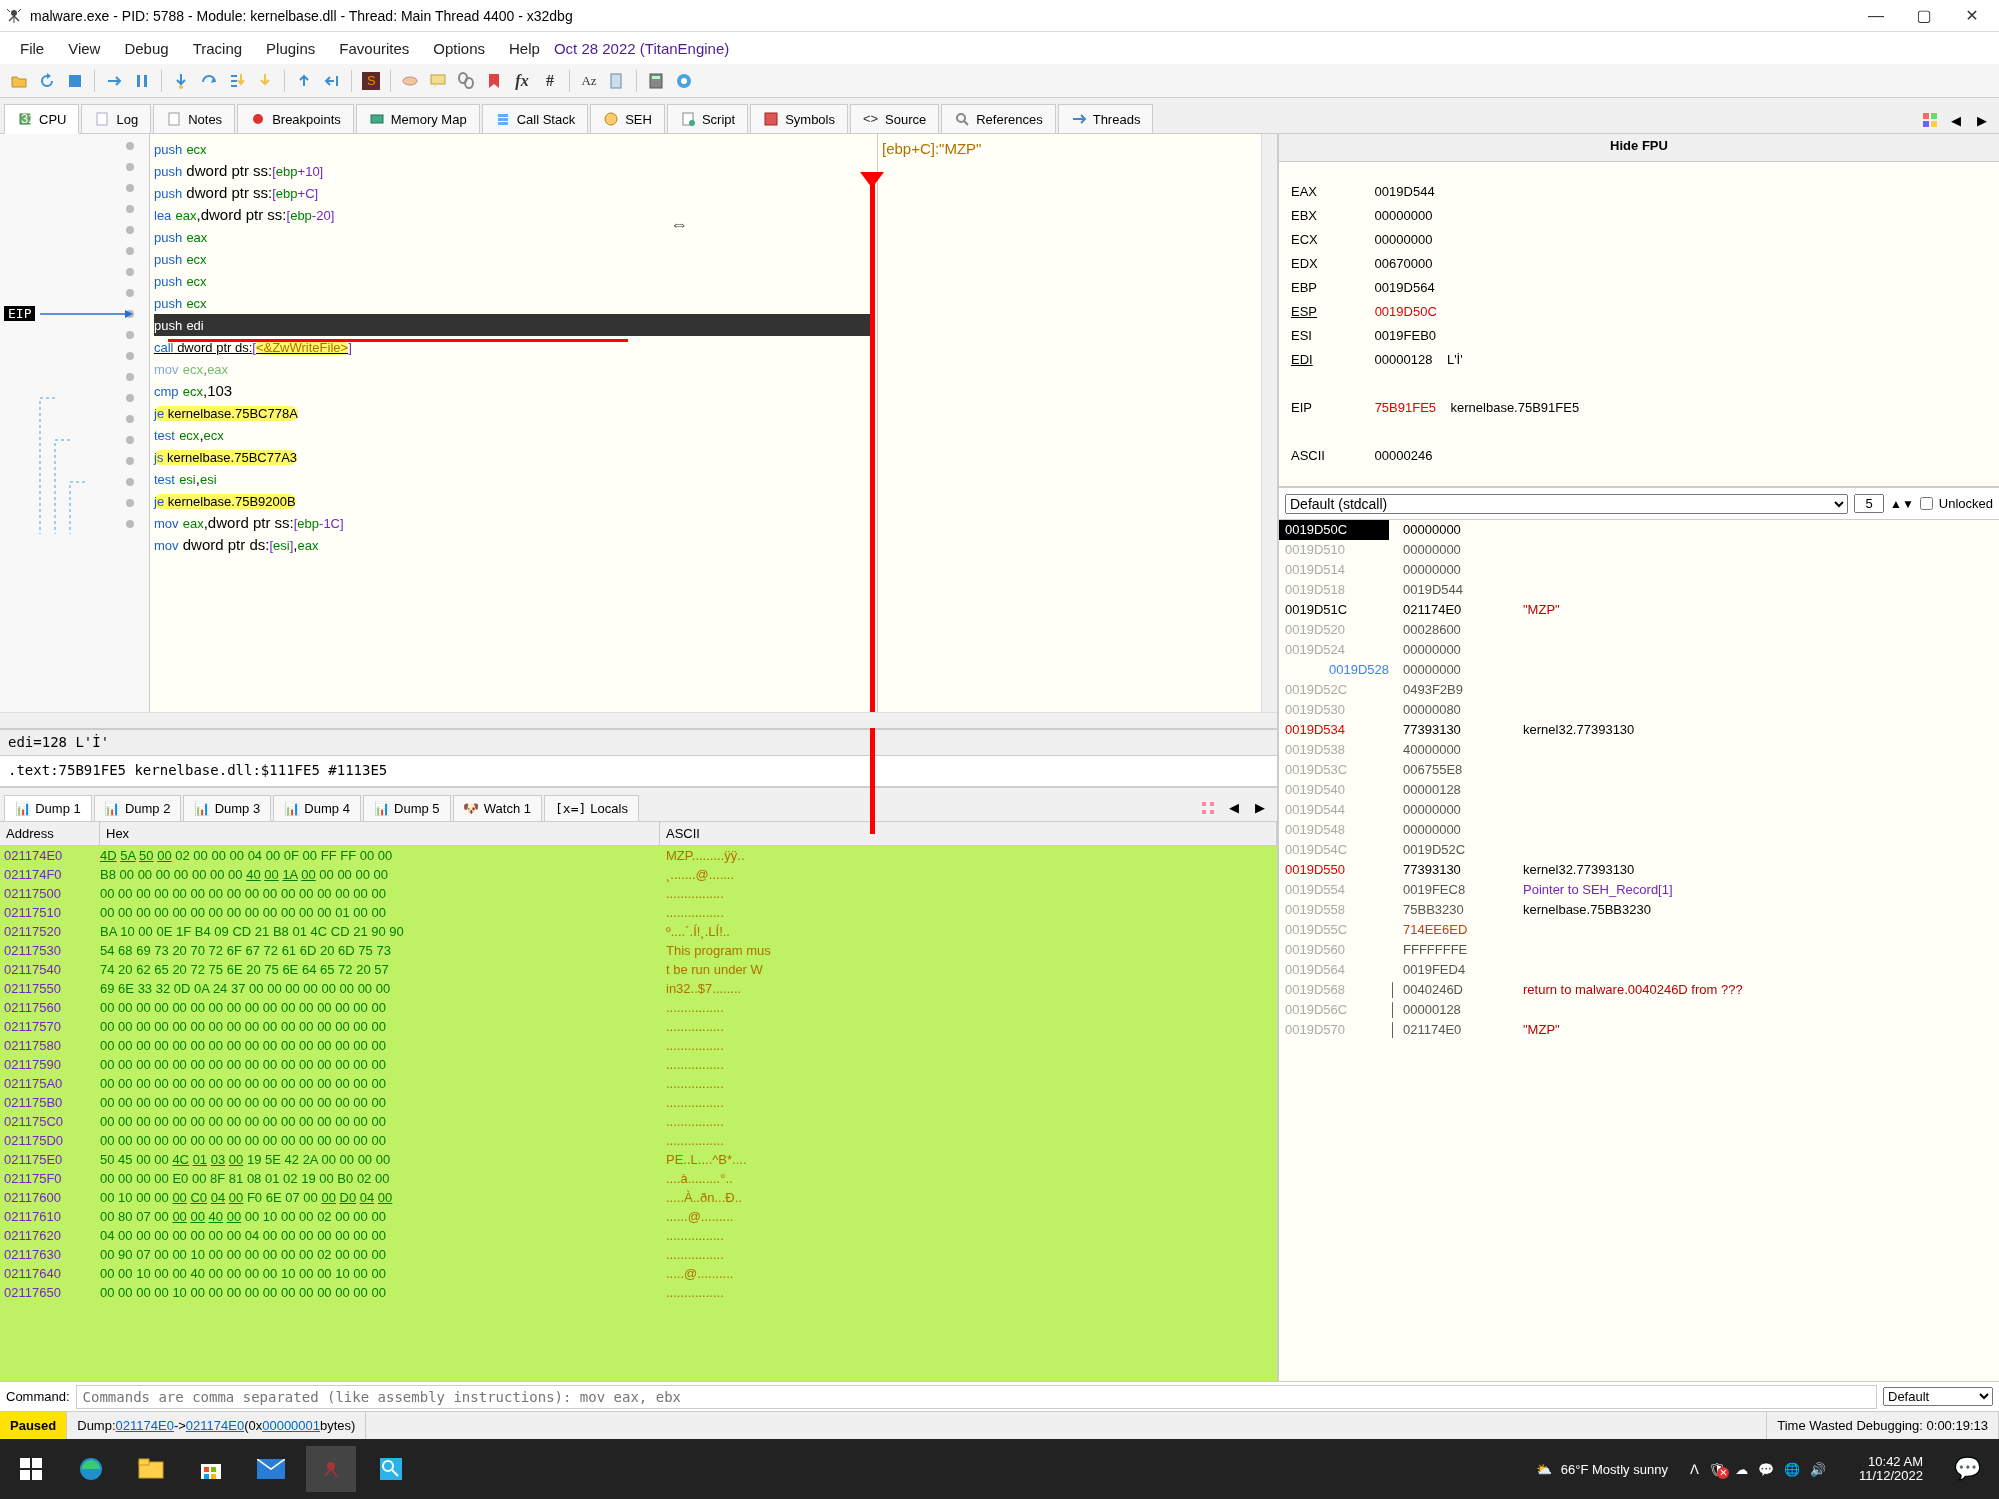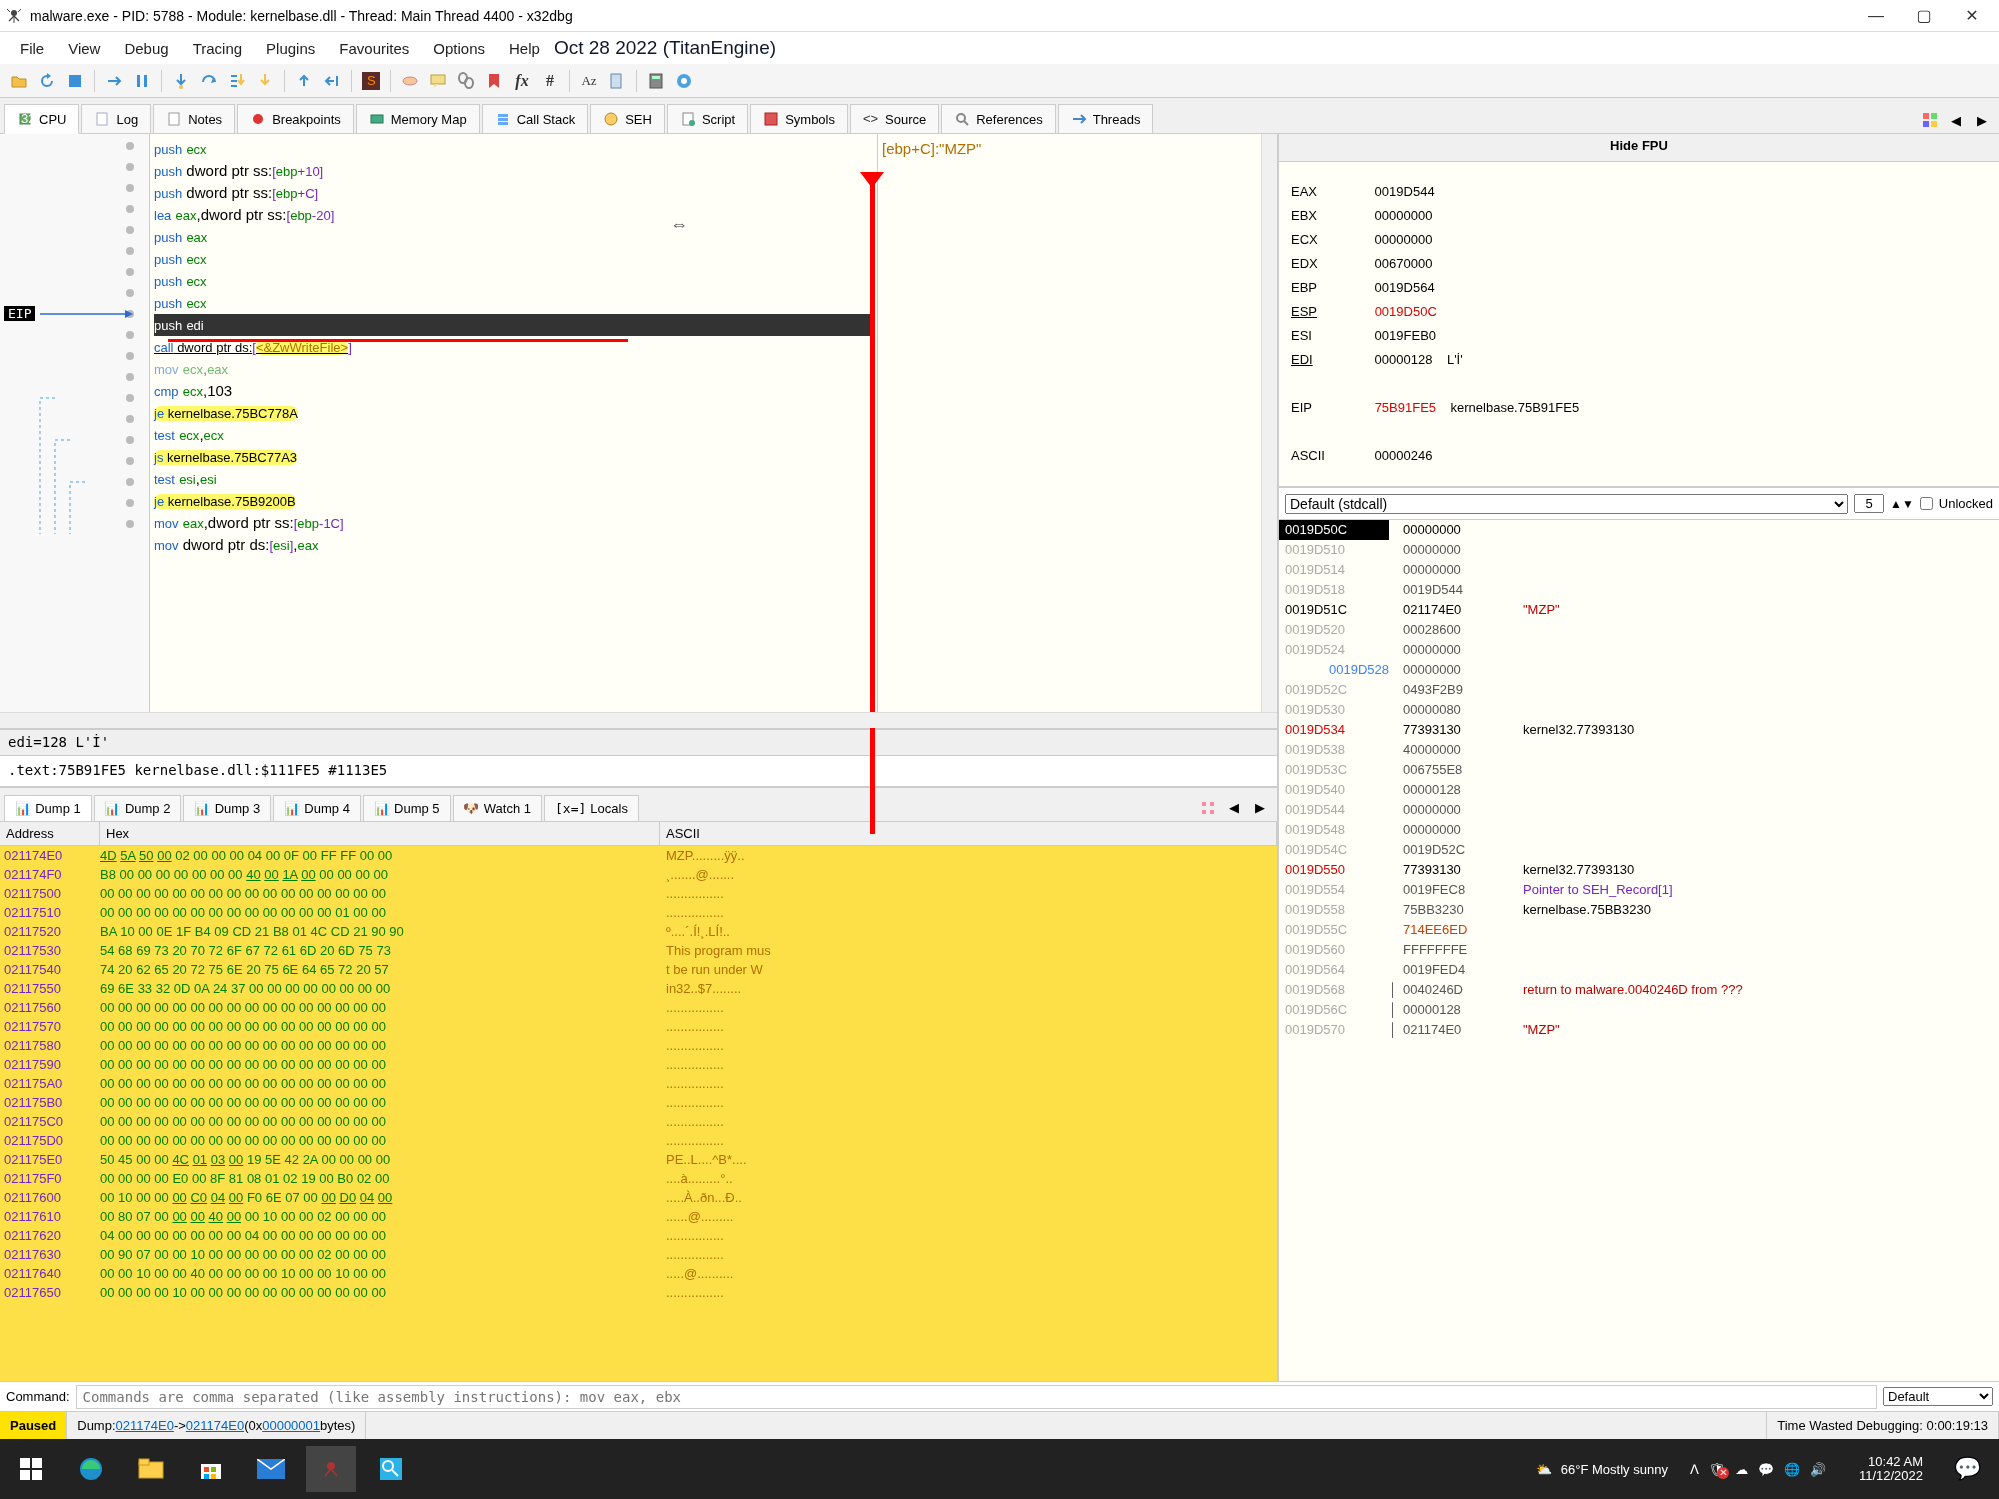--- a/index.html
+++ b/index.html
@@ -9,21 +9,21 @@
 
 .titlebar { height: 32px; background: #fff; display: flex; align-items: center; padding: 0 4px; border-bottom: 1px solid #ddd; }
 .titlebar .icon { width: 20px; height: 20px; display: inline-flex; align-items: center; justify-content: center; margin-right: 6px; }
 .titlebar .title { flex: 1; font-size: 14px; }
 .winbtns { display: flex; gap: 2px; }
 .winbtn { width: 46px; height: 28px; display: flex; align-items: center; justify-content: center; font-size: 16px; color: #333; }
 
 
 .menubar { height: 32px; background: #fff; display: flex; align-items: center; padding: 0 10px; gap: 4px; }
 .menubar .mitem { padding: 4px 10px; font-size: 15px; color: #222; }
-.menubar .date { color: #0f172a; font-size: 19px; }
+.menubar .date { color: #4c1d95; font-size: 15px; }
 
 
 .toolbar { height: 34px; background: #f5f5f5; border-bottom: 1px solid #ccc; display: flex; align-items: center; padding: 0 6px; gap: 2px; }
 .tbtn { width: 26px; height: 26px; display: flex; align-items: center; justify-content: center; border: 1px solid transparent; }
 .tsep { width: 1px; height: 22px; background: #ccc; margin: 0 4px; }
 
 
 .tabstrip { height: 36px; background: #f0f0f0; border-bottom: 1px solid #ccc; display: flex; align-items: flex-end; padding: 0 4px; }
 .tab { display: flex; align-items: center; gap: 6px; padding: 6px 12px; background: #f8f8f8; border: 1px solid #ccc; border-bottom: none; margin-right: 2px; font-size: 14px; }
 .tab.active { background: #fff; border-bottom: 1px solid #fff; position: relative; top: 1px; }
@@ -53,21 +53,21 @@
 .annot-tri { position: absolute; width: 0; height: 0; border-left: 12px solid transparent; border-right: 12px solid transparent; border-top: 16px solid #ff0000; }
 
 .info-strip { height: 26px; background: #efefef; border-bottom: 1px solid #ccc; padding: 4px 8px; font-family: Consolas, monospace; font-size: 14px; }
 .info-strip2 { height: 32px; background: #fff; border-bottom: 2px solid #ccc; padding: 6px 8px; font-family: Consolas, monospace; font-size: 14px; }
 
 
 .lower-left { flex: 1; display: flex; flex-direction: column; min-height: 0; }
 .dump-tabs { height: 34px; display: flex; align-items: flex-end; background: #f0f0f0; border-bottom: 1px solid #ccc; padding: 0 4px; }
 .dtab { display: flex; align-items: center; gap: 4px; padding: 5px 10px; background: #f8f8f8; border: 1px solid #ccc; border-bottom: none; margin-right: 2px; font-size: 13px; }
 .dtab.active { background: #fff; }
-.hexview { flex: 1; overflow: auto; background: #fde047; }
+.hexview { flex: 1; overflow: auto; background: #bef264; }
 .hexhdr { display: flex; background: #f0f0f0; border-bottom: 1px solid #ccc; font-family: Consolas, monospace; font-size: 14px; }
 .hexhdr > div { padding: 4px 6px; border-right: 1px solid #ccc; }
 .hexrow { display: flex; font-family: Consolas, monospace; font-size: 14px; line-height: 19px; white-space: pre; }
 .addr { width: 100px; color: #7426c0; padding-left: 4px; }
 .hb { color: #008000; }
 .asc { color: #b07000; padding-left: 6px; }
 .ul { text-decoration: underline; }
 
 
 .regs-header { height: 28px; background: #f0f0f0; border-bottom: 1px solid #ccc; text-align: center; font-weight: bold; padding: 4px; }

